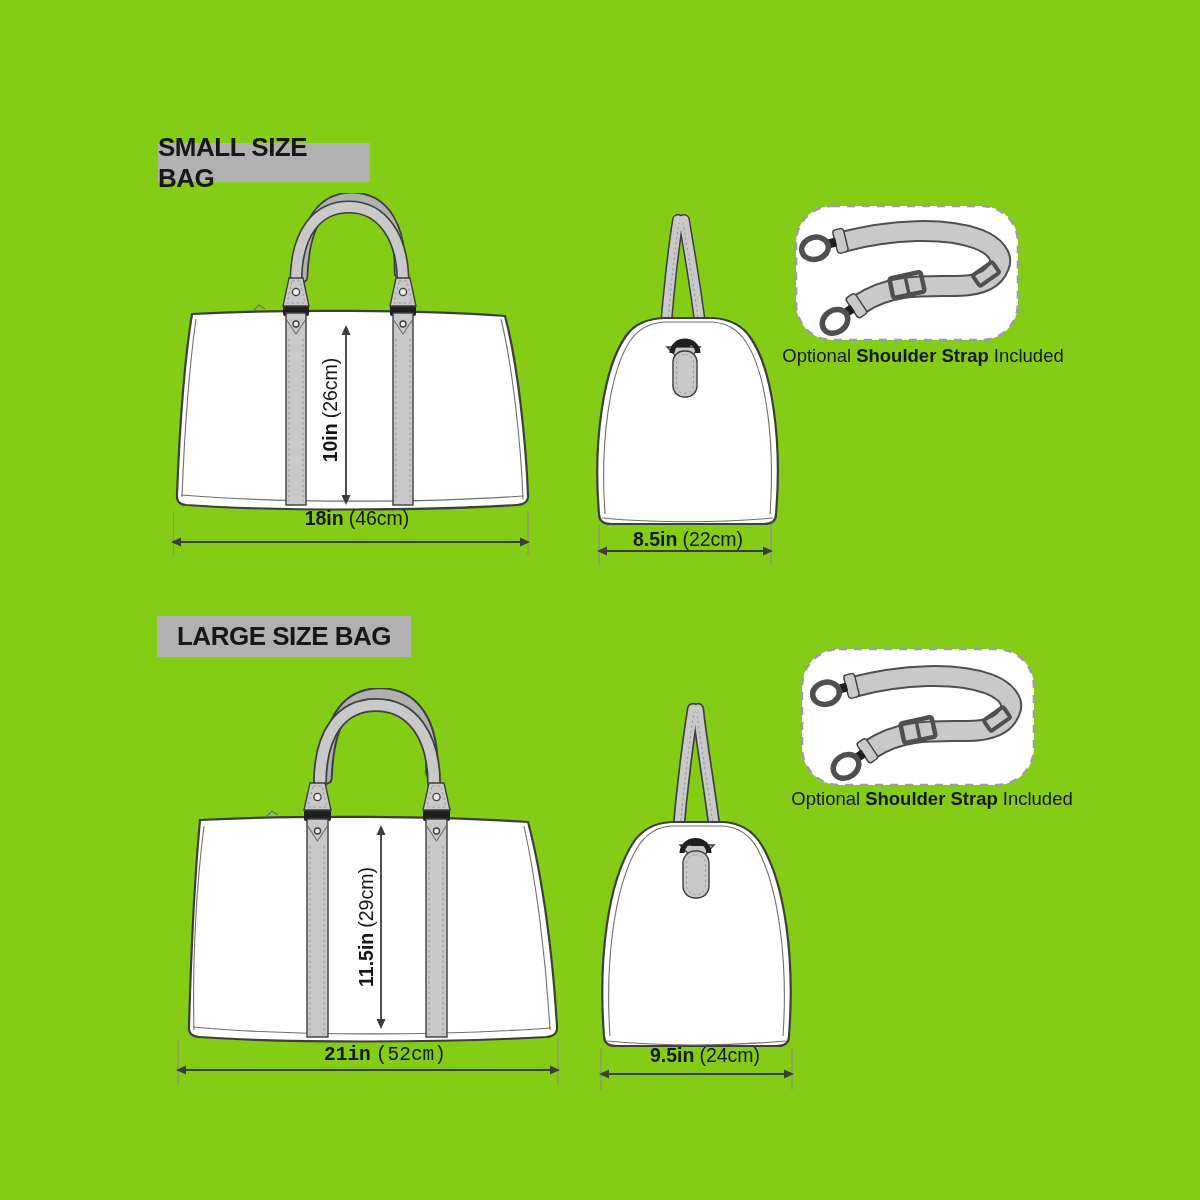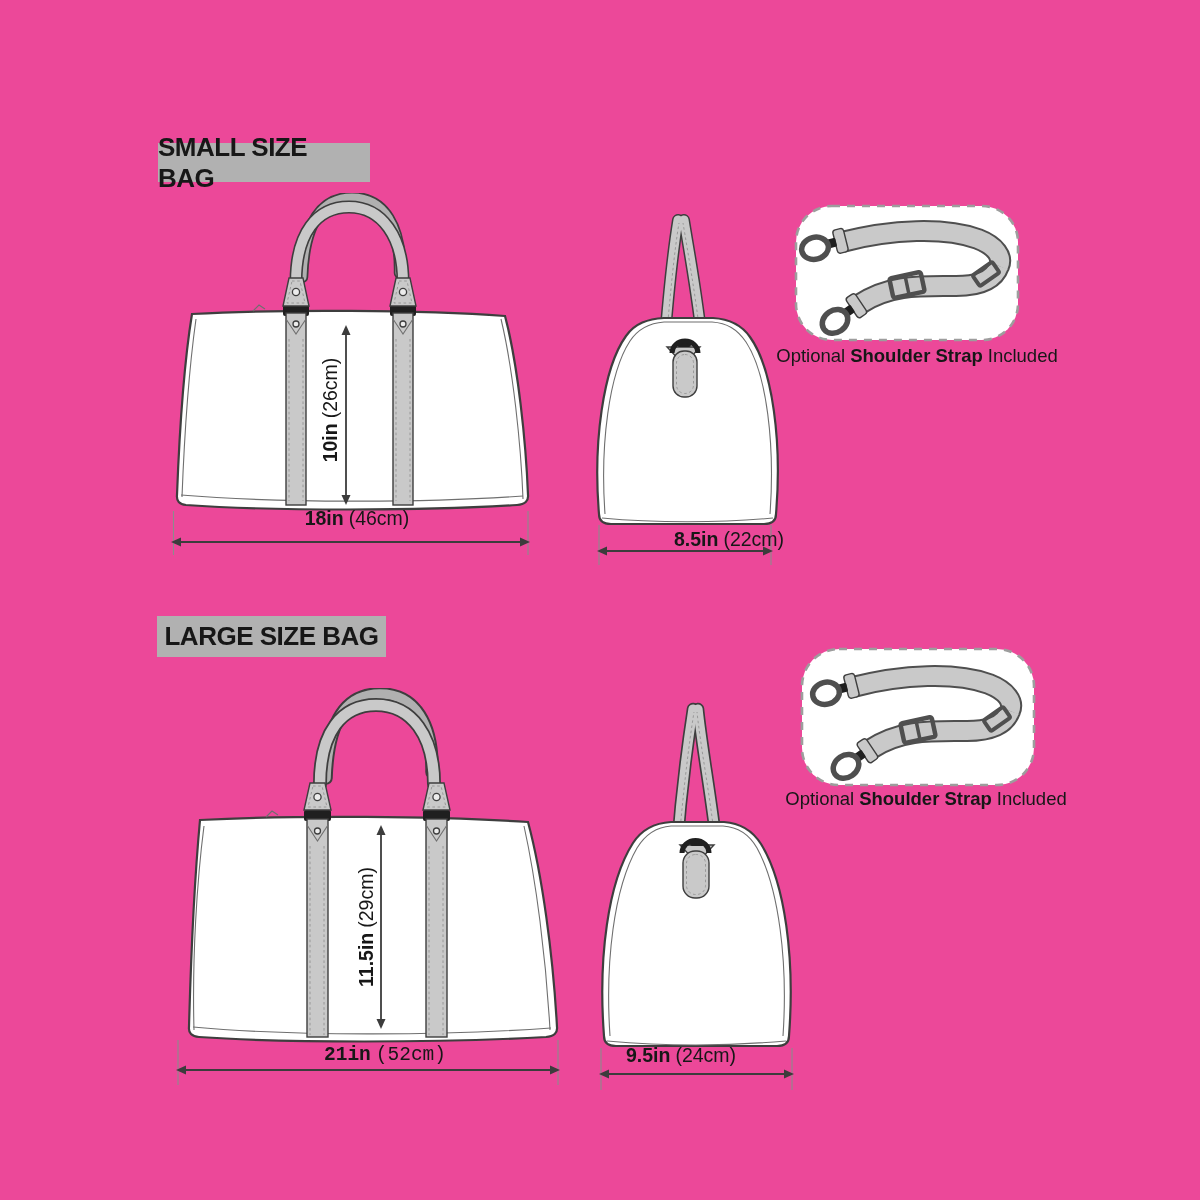--- a/index.html
+++ b/index.html
@@ -1,35 +1,35 @@
 <!DOCTYPE html>
 <html style="--title-bg: #b1b1b1; --bag-fill: #ffffff; --gray-fill: #c9c9c9; --gray-fill-dark: #b0b0b0; --outline: #3e3e3e; --inner-line: #6f6f6f; --stitch: #939393; --black-hardware: #1f1f1f; --strap-edge: #4f4f4f; --dim-arrow: #3c3c3c; --extension-line: #8c8c8c; --dashed-border: #9d9d9d; --text: #171717;"><head>
 <meta charset="utf-8">
 <style>
   html,body{margin:0;padding:0;background:#fff;}
   .canvas{
-    position:relative;width:1200px;height:1200px;background:#ec4899;overflow:hidden;
+    position:relative;width:1200px;height:1200px;background:#84cc16;overflow:hidden;
     font-family:"Liberation Sans",sans-serif;color:var(--text,#171717);
   }
   .abs{position:absolute;}
   .title-box{
     position:absolute;display:flex;align-items:center;justify-content:center;
     background:var(--title-bg,#b1b1b1);
     font-weight:bold;font-size:26px;letter-spacing:-0.5px;color:var(--text,#171717);
   }
   .dim-label{
     position:absolute;white-space:nowrap;font-size:19.5px;line-height:1;
     transform:translate(-50%,-50%);color:var(--text,#171717);
   }
   .dim-label.rot{transform:translate(-50%,-50%) rotate(-90deg);}
   .dim-label .b{font-weight:bold;}
   .dim-label .rest{margin-left:5px;}
   .caption{
     position:absolute;white-space:nowrap;font-size:18.5px;line-height:1.2;
-    transform:translateX(-50%);color:var(--text,#171717);
+    transform:translateX(-50%);color:var(--text,#171717);margin-left:6px;
   }
   .caption .b{font-weight:bold;margin:0 5px;}
   
   .bodyfill{fill:var(--bag-fill,#fff);stroke:var(--outline,#3e3e3e);stroke-width:2.2;}
   .iline{fill:none;stroke:var(--inner-line,#6f6f6f);stroke-width:1.1;}
   .gfill{fill:var(--gray-fill,#c9c9c9);stroke:var(--outline,#3e3e3e);stroke-width:1.4;}
   .stitch{fill:none;stroke:var(--stitch,#939393);stroke-width:0.9;stroke-dasharray:2.6 2.6;}
   .arc-dark{fill:none;stroke:var(--outline,#3e3e3e);stroke-linecap:round;}
   .arc-gray{fill:none;stroke:var(--gray-fill,#c9c9c9);stroke-linecap:round;}
   .arc-gray2{fill:none;stroke:var(--gray-fill-dark,#b2b2b2);stroke-linecap:round;}
@@ -170,25 +170,25 @@
   <div class="caption" style="left:917px;top:345px;">
     <span>Optional</span><span class="b">Shoulder Strap</span><span>Included</span>
   </div>
 
   <div class="dim-label rot" style="left:331px;top:410px;">
     <span class="b">10in</span><span class="rest">(26cm)</span>
   </div>
   <div class="dim-label" style="left:357px;top:519px;">
     <span class="b">18in</span><span class="rest">(46cm)</span>
   </div>
-  <div class="dim-label" style="left:688px;top:540px;margin-left:41px;">
+  <div class="dim-label" style="left:688px;top:540px;">
     <span class="b">8.5in</span><span class="rest">(22cm)</span>
   </div>
 
-  <div class="title-box" style="left:157px;top:616px;width:229px;height:41px;">
+  <div class="title-box" style="left:157px;top:616px;width:254px;height:41px;">
     <span>LARGE SIZE BAG</span>
   </div>
 
   <svg class="abs" style="left:170px;top:688px;" width="395" height="404" viewBox="0 0 395 404">
     <g>
       <path class="arc-dark" stroke-width="13.5" d="M156 90 C 158 30 178 6 210 6 C 245 6 263 36 262 84"></path>
       <path class="arc-gray2" stroke-width="9.5" d="M156 90 C 158 30 178 6 210 6 C 245 6 263 36 262 84"></path>
       <path class="arc-dark" stroke-width="14" d="M150 96 C 150 44 172 17 206 17 C 242 17 264 48 264 96"></path>
       <path class="arc-gray" stroke-width="10.5" d="M150 96 C 150 44 172 17 206 17 C 242 17 264 48 264 96"></path>
     </g>
@@ -295,17 +295,17 @@
   <div class="caption" style="left:926px;top:788px;">
     <span>Optional</span><span class="b">Shoulder Strap</span><span>Included</span>
   </div>
 
   <div class="dim-label rot" style="left:367px;top:927px;">
     <span class="b">11.5in</span><span class="rest">(29cm)</span>
   </div>
   <div class="dim-label" style="left:385px;top:1056px;font-family:Liberation Mono, monospace;">
     <span class="b">21in</span><span class="rest">(52cm)</span>
   </div>
-  <div class="dim-label" style="left:681px;top:1056px;">
+  <div class="dim-label" style="left:705px;top:1056px;">
     <span class="b">9.5in</span><span class="rest">(24cm)</span>
   </div>
 
 </div>
 
 </body></html>

